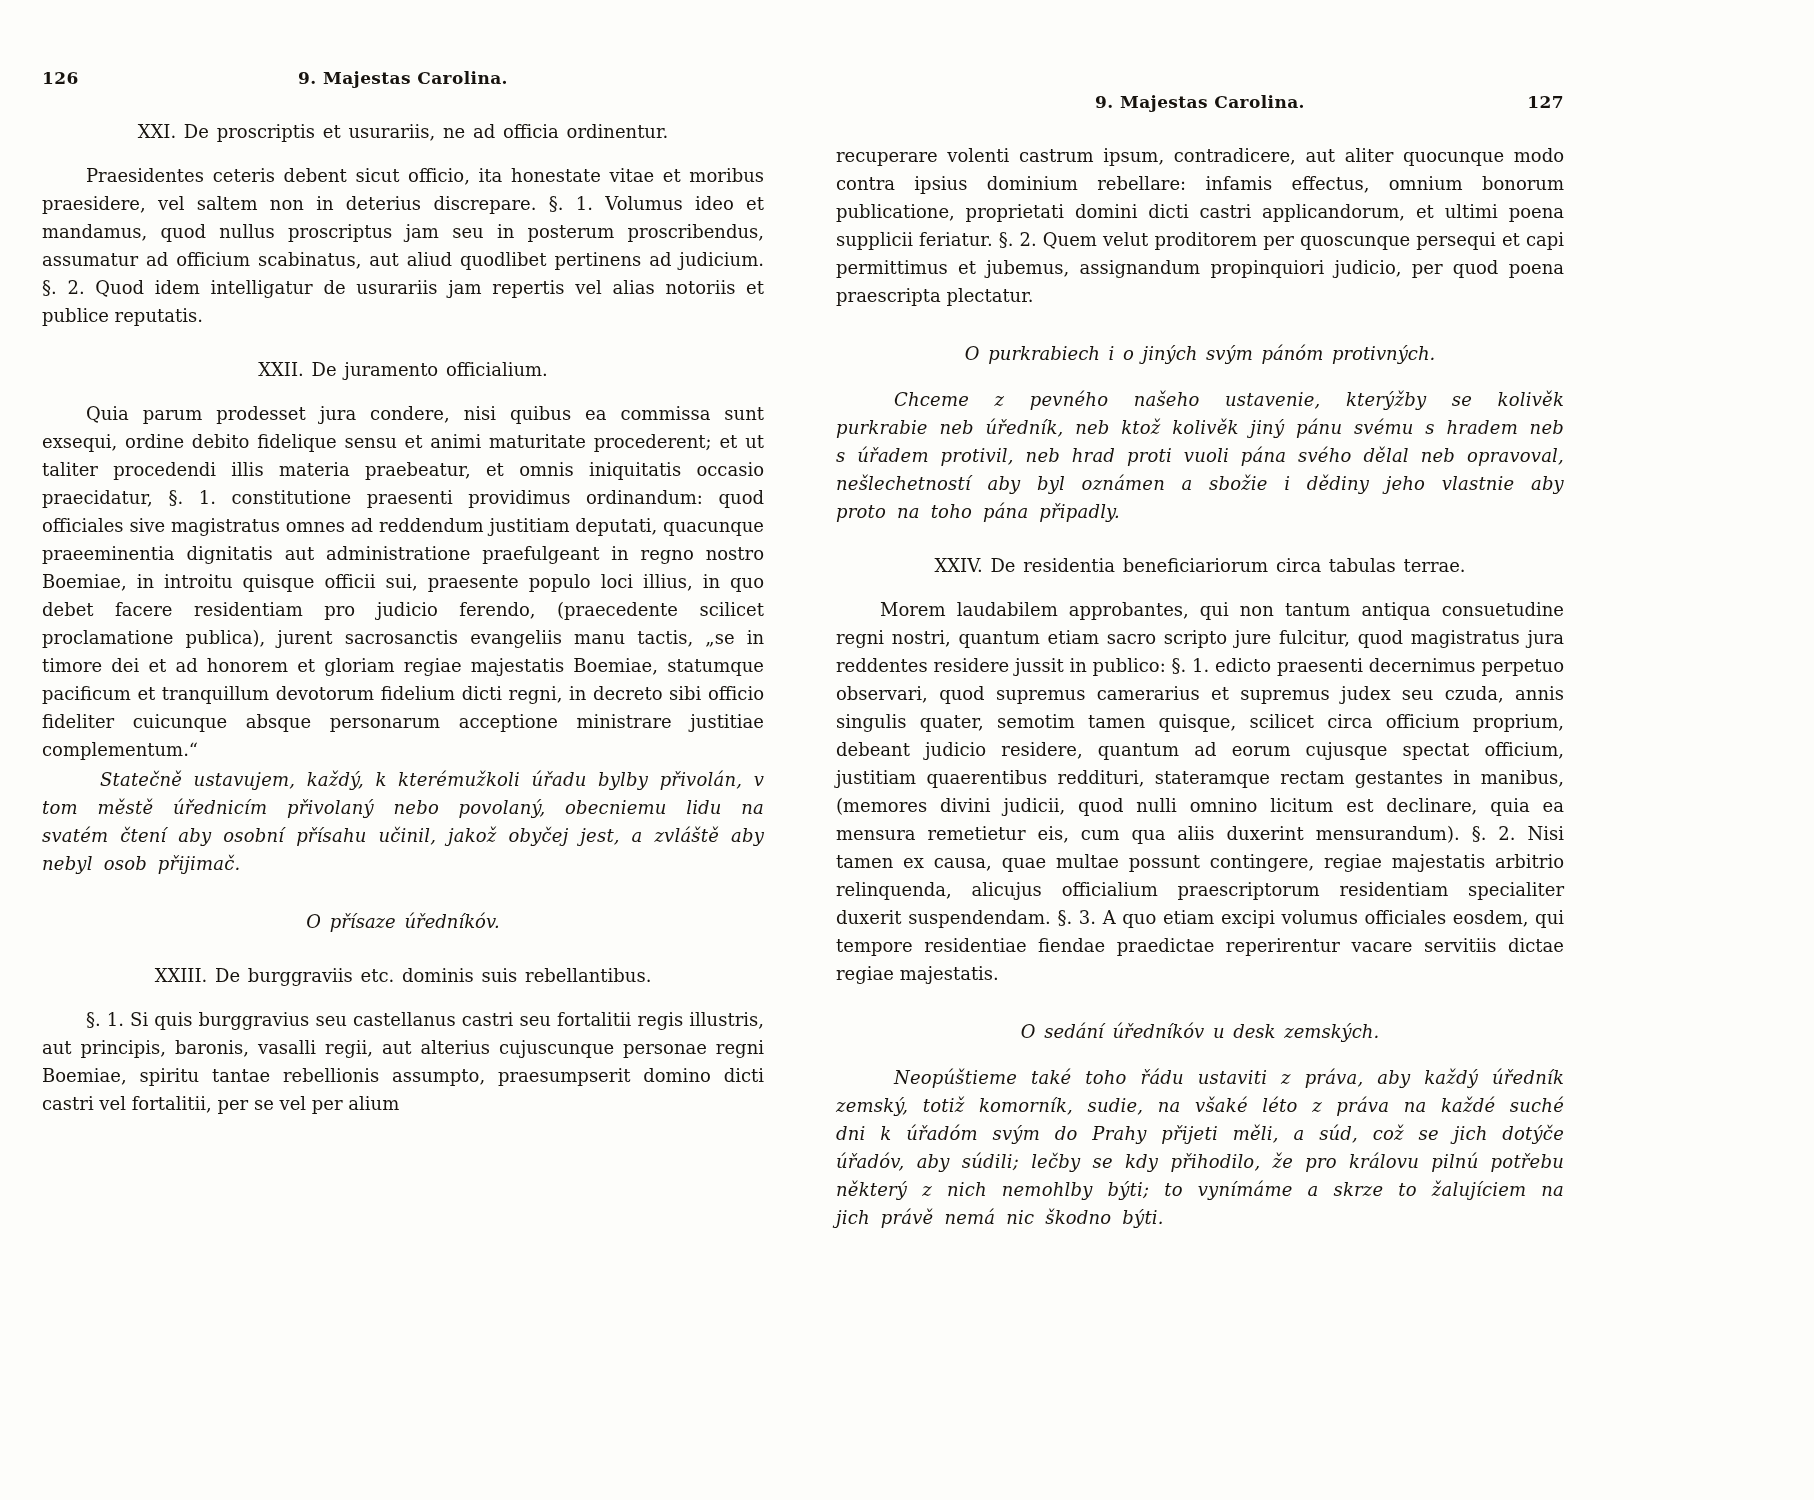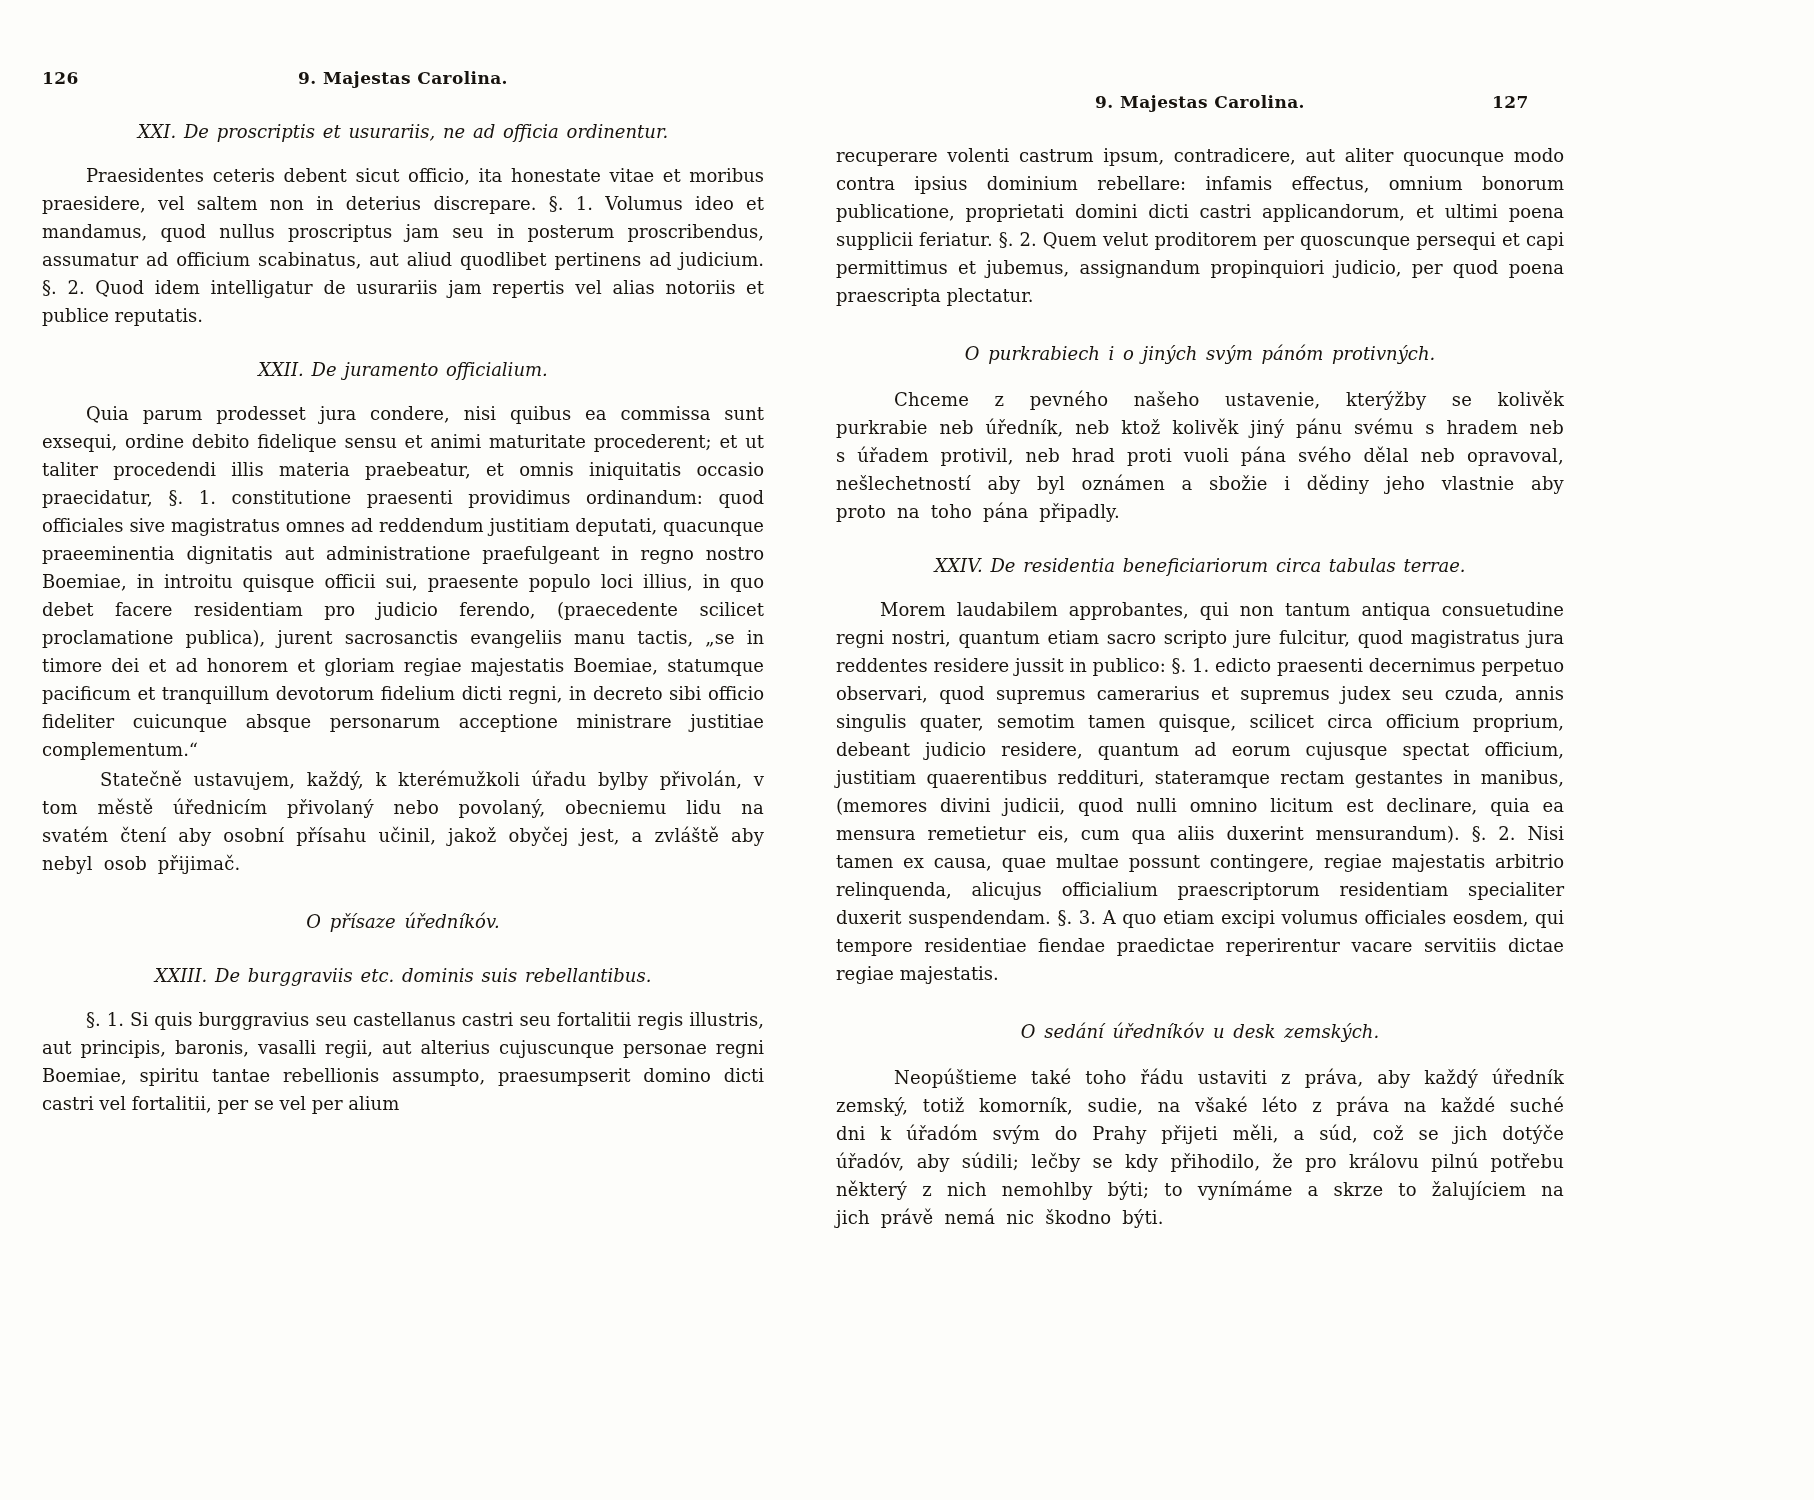--- a/index.html
+++ b/index.html
@@ -29,44 +29,44 @@
     display: flex;
     align-items: baseline;
     font-weight: bold;
     font-size: 17px;
     letter-spacing: 0.4px;
     margin-bottom: 26px;
   }
   .page-header .slot { width: 72px; flex: none; }
   .page-header .title { flex: 1; text-align: center; }
   .page-header .num-left  { text-align: left; }
-  .page-header .num-right { }
+  .page-header .num-right { text-align: right; }
 
   .content {}
 
   .sec { }
   .sec.heading {
     text-align: center;
     word-spacing: 2px;
     margin: 26px 10px 16px;
-    font-style: italic;
   }
   .sec.italic-heading {
     text-align: center;
     font-style: italic;
     word-spacing: 3px;
     margin: 30px 0 18px;
   }
   .sec.paragraph {
     text-align: justify;
     text-indent: 44px;
     margin-bottom: 2px;
   }
   .sec.italic-paragraph {
     text-align: justify;
+    font-style: italic;
     text-indent: 58px;
     word-spacing: 0.28em;
     letter-spacing: 0.2px;
     margin-bottom: 2px;
   }
   .sec.no-indent { text-indent: 0; }
   .content .sec:first-child { margin-top: 0; }
 </style>
 </head>
 <body>

